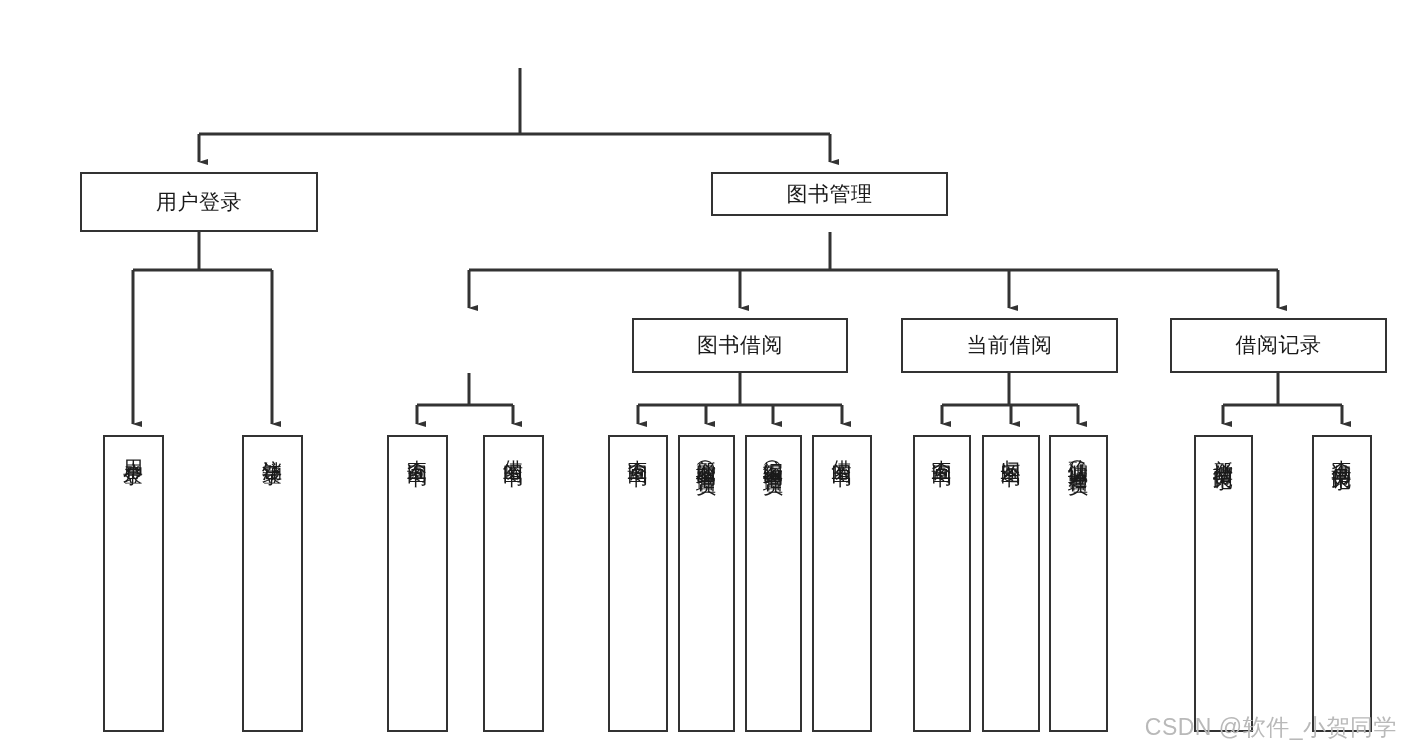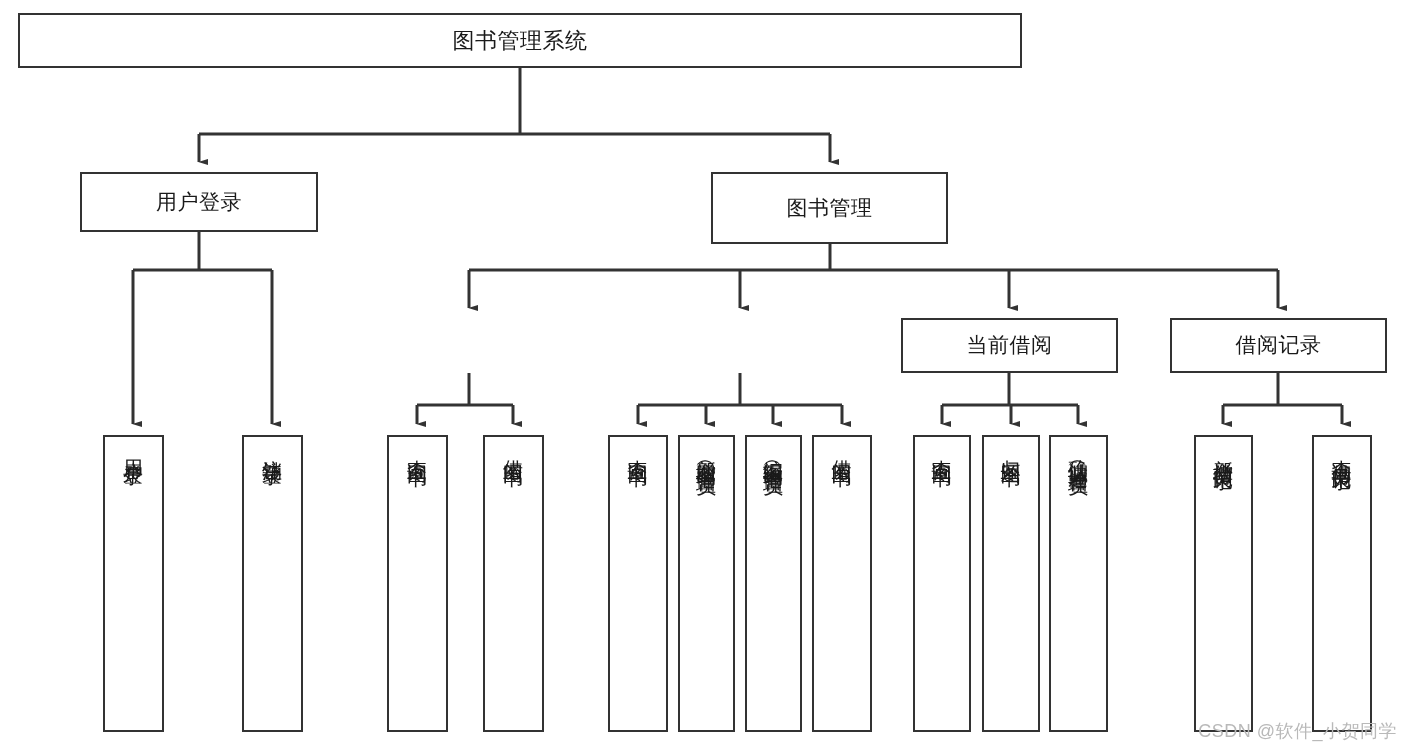--- a/index.html
+++ b/index.html
@@ -49,21 +49,21 @@
   }
   .node.vertical {
     align-items: flex-start;
     padding-top: 7px;
   }
   .node.root .node-label { font-size: 22px; }
   .watermark {
     position: absolute;
     right: 8px;
     bottom: 4px;
-    font-size: 18px;
+    font-size: 23px;
     color: #b9b9b9;
     letter-spacing: 0.5px;
     white-space: nowrap;
     z-index: 3;
     font-family: "Liberation Sans", "DejaVu Sans", sans-serif;
   }
 </style>
 </head>
 <body>
 
@@ -112,31 +112,31 @@
       <path d="M 1011 405 L 1011 424" marker-end="url(#arrow)"></path>
       <path d="M 1078 405 L 1078 424" marker-end="url(#arrow)"></path>
 
       <path d="M 1278 373 L 1278 405"></path>
       <path d="M 1223 405 L 1342 405"></path>
       <path d="M 1223 405 L 1223 424" marker-end="url(#arrow)"></path>
       <path d="M 1342 405 L 1342 424" marker-end="url(#arrow)"></path>
     </g>
   </svg>
 
-  <div class="node root" style="left: 18px; top: 13px; width: 1004px; height: 55px;">
-    <span class="node-label">图书管理系统</span>
-  </div>
 
   <div class="node" style="left: 80px; top: 172px; width: 238px; height: 60px;">
     <span class="node-label">用户登录</span>
   </div>
-  <div class="node" style="left: 711px; top: 172px; width: 237px; height: 72px;">
+  <div class="node" style="left: 711px; top: 172px; width: 237px; height: 44px;">
     <span class="node-label">图书管理</span>
   </div>
 
+  <div class="node" style="left: 632px; top: 318px; width: 216px; height: 55px;">
+    <span class="node-label">图书借阅</span>
+  </div>
   <div class="node" style="left: 1170px; top: 318px; width: 217px; height: 55px;">
     <span class="node-label">借阅记录</span>
   </div>
   <div class="node" style="left: 901px; top: 318px; width: 217px; height: 55px;">
     <span class="node-label">当前借阅</span>
   </div>
 
   <div class="node vertical" style="left: 103px; top: 435px; width: 61px; height: 297px;">
     <span class="node-label">用户登录</span>
   </div>

